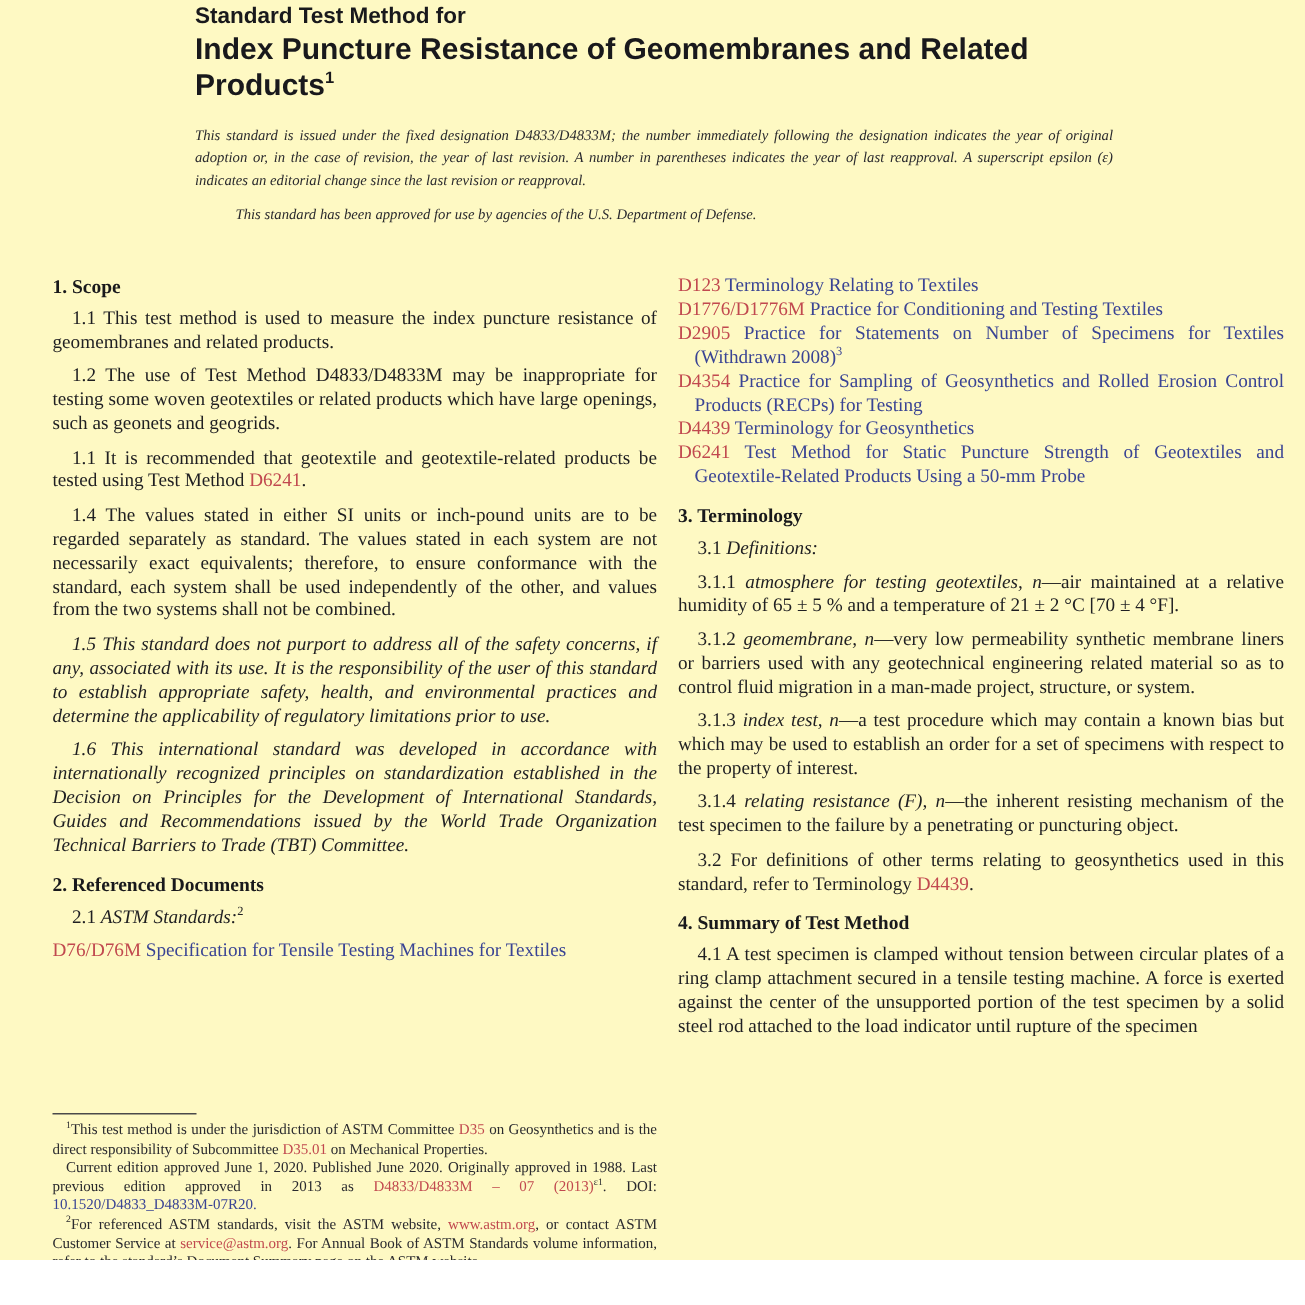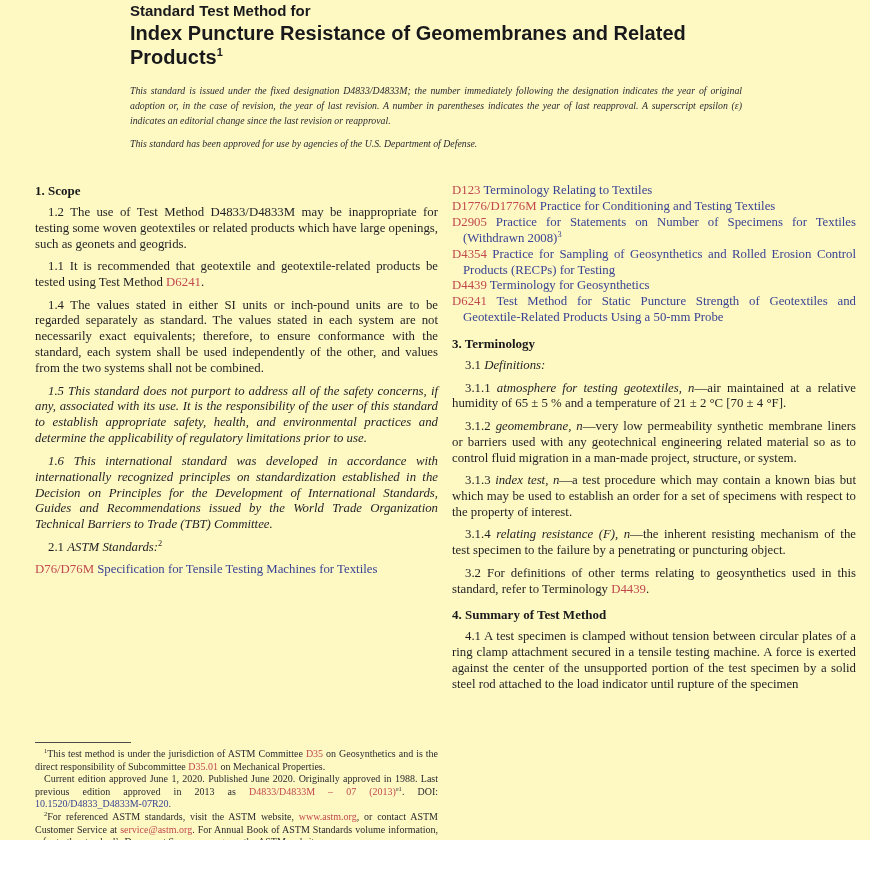--- a/index.html
+++ b/index.html
@@ -23,21 +23,21 @@
     margin:2px 0 0 0;
   }
   .title-main sup{font-size:11px;}
   .issue-note{
     margin-top:14px;width:612px;
     font-style:italic;font-size:9.8px;line-height:15px;
     text-align:justify;color:#2a2a2e;
   }
   .dod-note{
     margin-top:9px;width:612px;
-    font-style:italic;font-size:9.8px;line-height:13px;color:#2a2a2e;
+    font-style:italic;font-size:9.8px;line-height:13px;color:#2a2a2e;margin-left:27px;
   }
   
   .col{position:absolute;top:183px;font-size:12.8px;line-height:15.9px;text-align:justify;}
   .col-left{left:35px;width:403px;}
   .col-right{left:452px;width:404px;}
   h2.sec{
     font-size:13px;line-height:16px;font-weight:bold;
     margin:10px 0 6px 0;text-align:left;color:#19191c;
   }
   h2.sec:first-child{margin-top:0;}
@@ -71,31 +71,33 @@
   <div class="title-block">
     <div class="title-prefix">Standard Test Method for</div>
     <div class="title-main"><span>Index Puncture Resistance of Geomembranes and Related Products</span><sup>1</sup></div>
     <div class="issue-note">This standard is issued under the fixed designation D4833/D4833M; the number immediately following the designation indicates the year of original adoption or, in the case of revision, the year of last revision. A number in parentheses indicates the year of last reapproval. A superscript epsilon (ε) indicates an editorial change since the last revision or reapproval.</div>
     <div class="dod-note">This standard has been approved for use by agencies of the U.S. Department of Defense.</div>
   </div>
 
   <div class="col col-left">
     <h2 class="sec">1. Scope</h2>
 
+    <p class="body"><span class="num">1.1 </span><span>This test method is used to measure the index puncture resistance of geomembranes and related products.</span></p>
 
     <p class="body"><span class="num">1.2 </span><span>The use of Test Method D4833/D4833M may be inappropriate for testing some woven geotextiles or related products which have large openings, such as geonets and geogrids.</span></p>
 
     <p class="body"><span class="num">1.1 </span><span>It is recommended that geotextile and geotextile-related products be tested using Test Method </span><span class="inline-link">D6241</span><span>.</span></p>
 
     <p class="body"><span class="num">1.4 </span><span>The values stated in either SI units or inch-pound units are to be regarded separately as standard. The values stated in each system are not necessarily exact equivalents; therefore, to ensure conformance with the standard, each system shall be used independently of the other, and values from the two systems shall not be combined.</span></p>
 
     <p class="body italic"><span class="num">1.5 </span><span>This standard does not purport to address all of the safety concerns, if any, associated with its use. It is the responsibility of the user of this standard to establish appropriate safety, health, and environmental practices and determine the applicability of regulatory limitations prior to use.</span></p>
 
     <p class="body italic"><span class="num">1.6 </span><span>This international standard was developed in accordance with internationally recognized principles on standardization established in the Decision on Principles for the Development of International Standards, Guides and Recommendations issued by the World Trade Organization Technical Barriers to Trade (TBT) Committee.</span></p>
 
+    <h2 class="sec">2. Referenced Documents</h2>
 
     <p class="body"><span class="num">2.1 </span><span class="term">ASTM Standards:</span><sup>2</sup></p>
 
     <div class="ref-item"><span class="ref-des">D76/D76M</span><span class="ref-title"> Specification for Tensile Testing Machines for Textiles</span></div>
   </div>
 
   <div class="footnotes-left">
     <div class="fn-rule"></div>
     <p class="fn"><sup>1</sup><span>This test method is under the jurisdiction of ASTM Committee </span><span class="inline-link">D35</span><span> on Geosynthetics and is the direct responsibility of Subcommittee </span><span class="inline-link">D35.01</span><span> on Mechanical Properties.</span></p>
     <p class="fn"><span>Current edition approved June 1, 2020. Published June 2020. Originally approved in 1988. Last previous edition approved in 2013 as </span><span class="inline-link">D4833/D4833M – 07 (2013)</span><sup>ε1</sup><span>. DOI: </span><span class="doi">10.1520/D4833_D4833M-07R20.</span></p>

